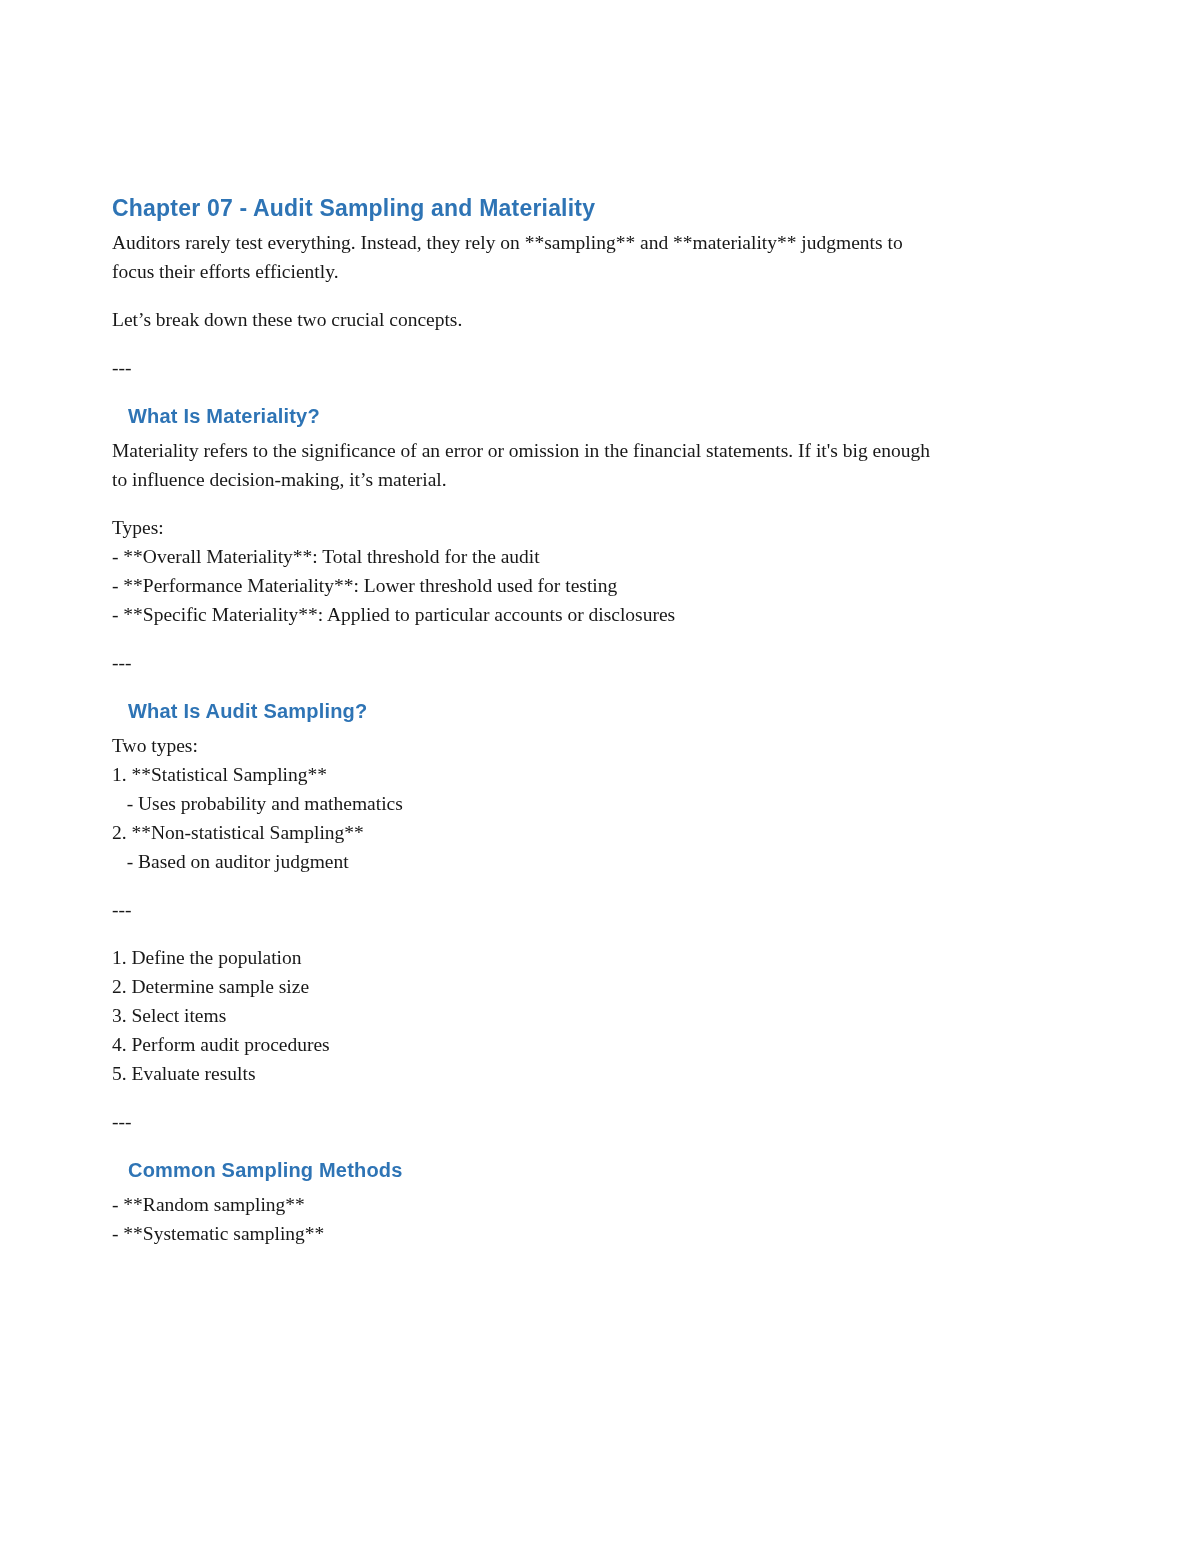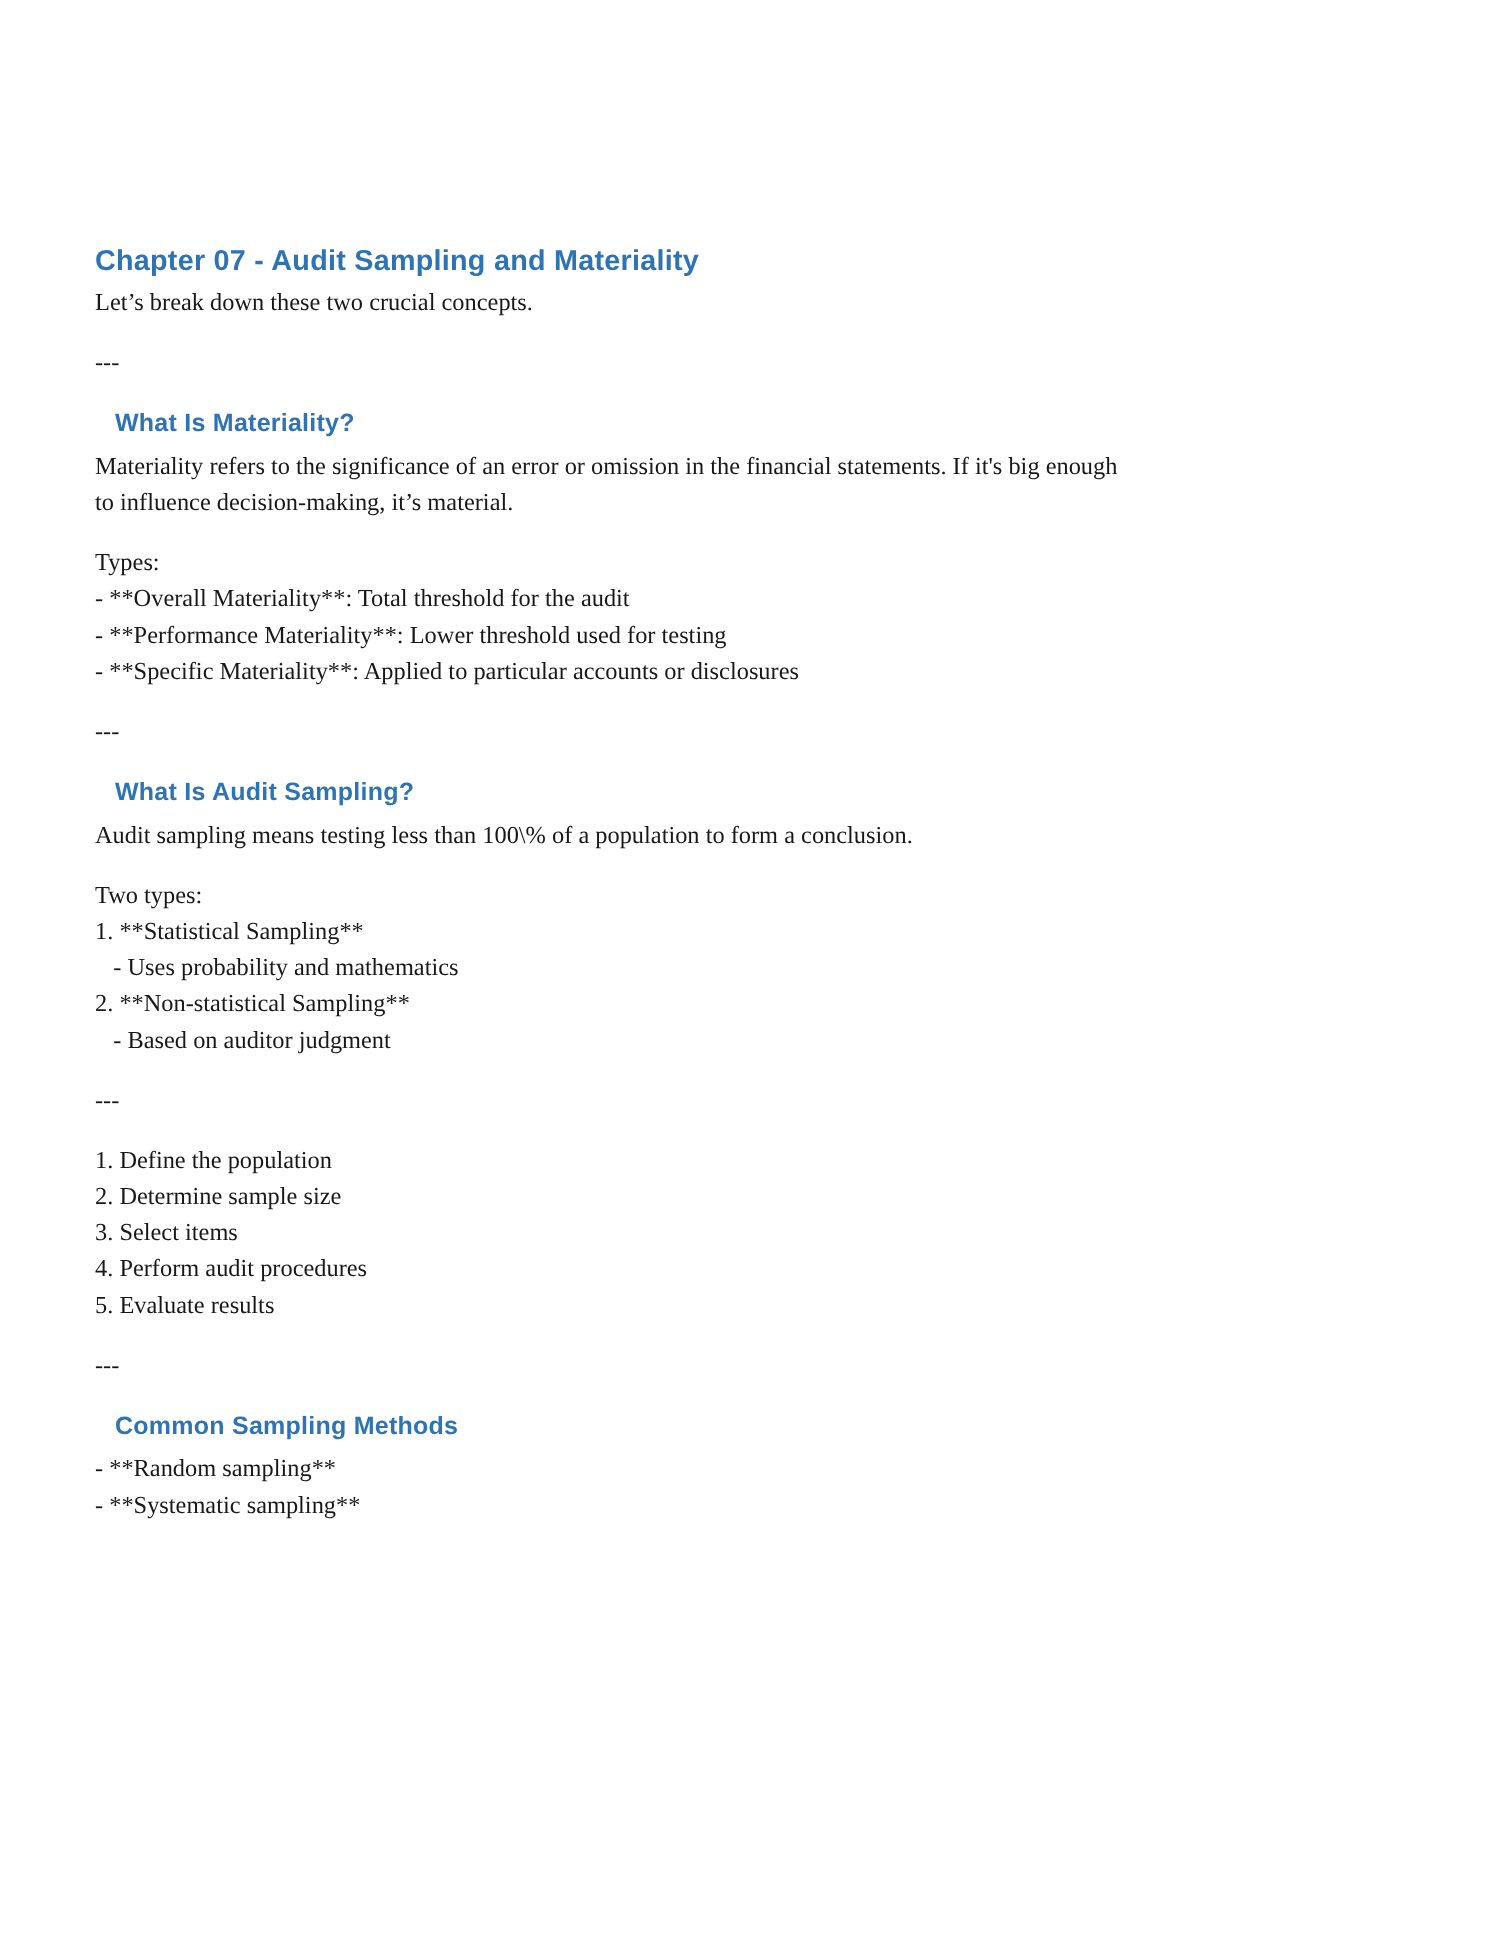--- a/index.html
+++ b/index.html
@@ -6,21 +6,21 @@
     margin: 0;
     padding: 0;
     background: #ffffff;
   }
   .page {
     position: relative;
     width: 1200px;
     height: 1553px;
     background: #ffffff;
     box-sizing: border-box;
-    padding: 193px 0 0 76px;
+    padding: 193px 0 0 112px;
     overflow: hidden;
     font-family: "Liberation Serif", serif;
     color: #181818;
   }
   .content {
     width: 820px;
   }
   h1.doc-title {
     font-family: "Liberation Sans", sans-serif;
     font-size: 23px;
@@ -55,39 +55,39 @@
 </style>
 </head>
 <body>
 
 <div class="page">
   <div class="content">
 
     <h1 class="doc-title">Chapter 07 - Audit Sampling and Materiality</h1>
 
 
+    <p class="body-text">Auditors rarely test everything. Instead, they rely on **sampling** and **materiality** judgments to focus their efforts efficiently.</p>
 
     <p class="body-text">Let’s break down these two crucial concepts.</p>
 
     <p class="body-text divider">---</p>
 
     <h2 class="section-heading">What Is Materiality?</h2>
 
     <p class="body-text">Materiality refers to the significance of an error or omission in the financial statements. If it's big enough to influence decision-making, it’s material.</p>
 
     <p class="body-text pre">Types:
 - **Overall Materiality**: Total threshold for the audit
 - **Performance Materiality**: Lower threshold used for testing
 - **Specific Materiality**: Applied to particular accounts or disclosures</p>
 
     <p class="body-text divider">---</p>
 
     <h2 class="section-heading">What Is Audit Sampling?</h2>
 
-    <p class="body-text">Audit sampling means testing less than 100\% of a population to form a conclusion.</p>
 
     <p class="body-text pre">Two types:
 1. **Statistical Sampling**
    - Uses probability and mathematics
 2. **Non-statistical Sampling**
    - Based on auditor judgment</p>
 
     <p class="body-text divider">---</p>
 
 

